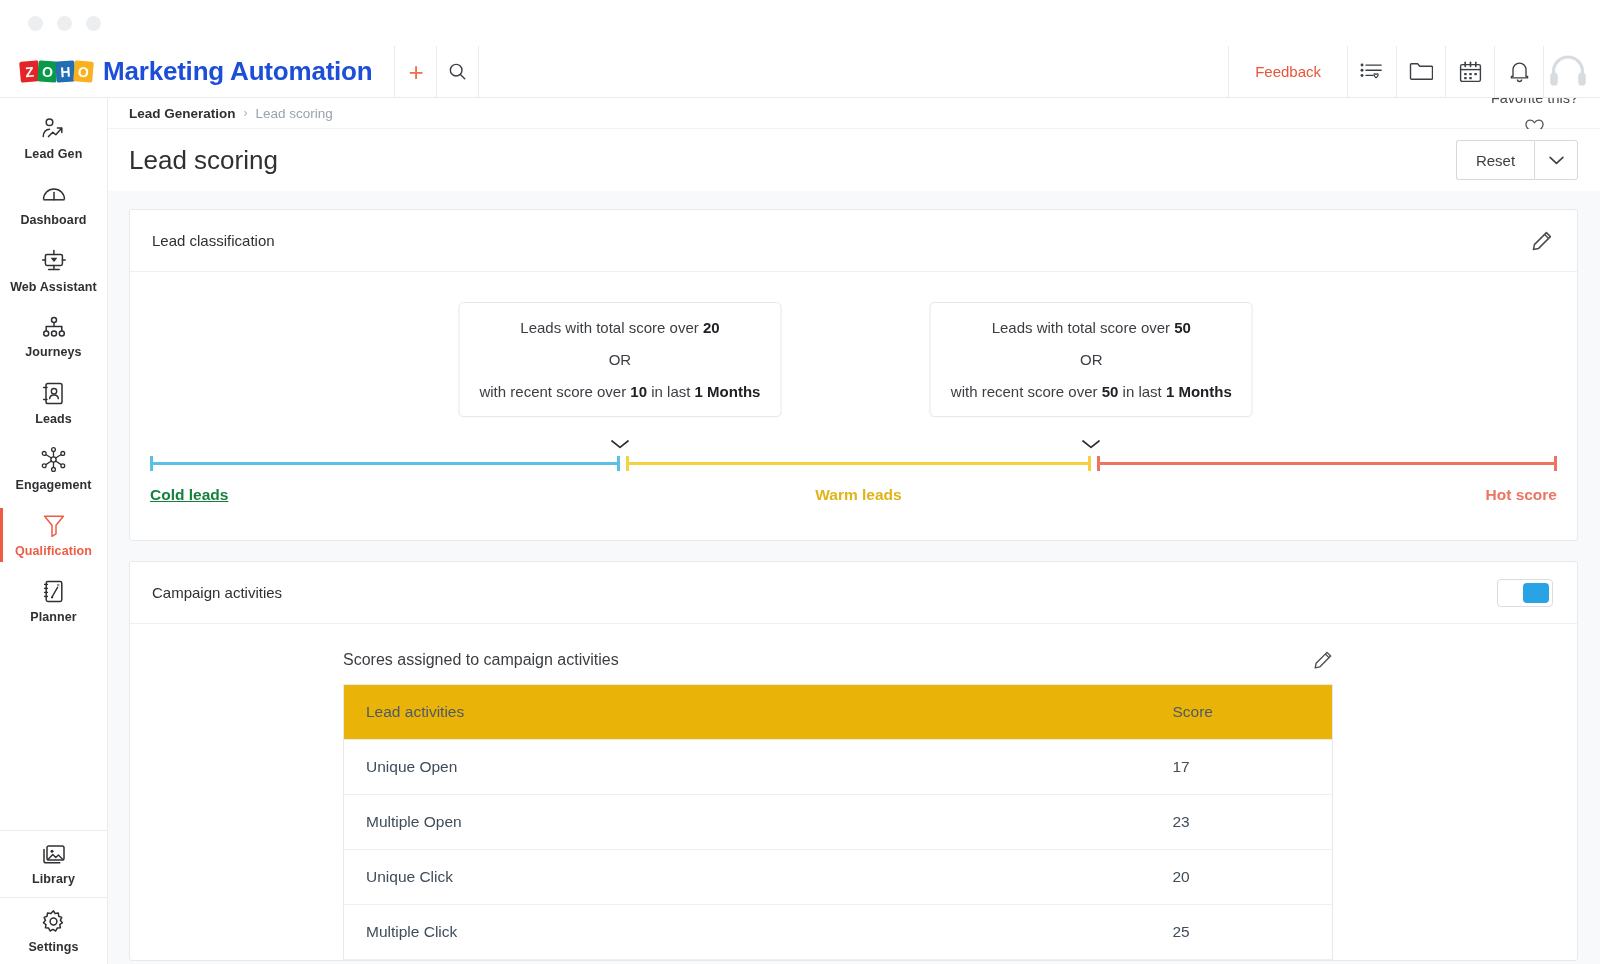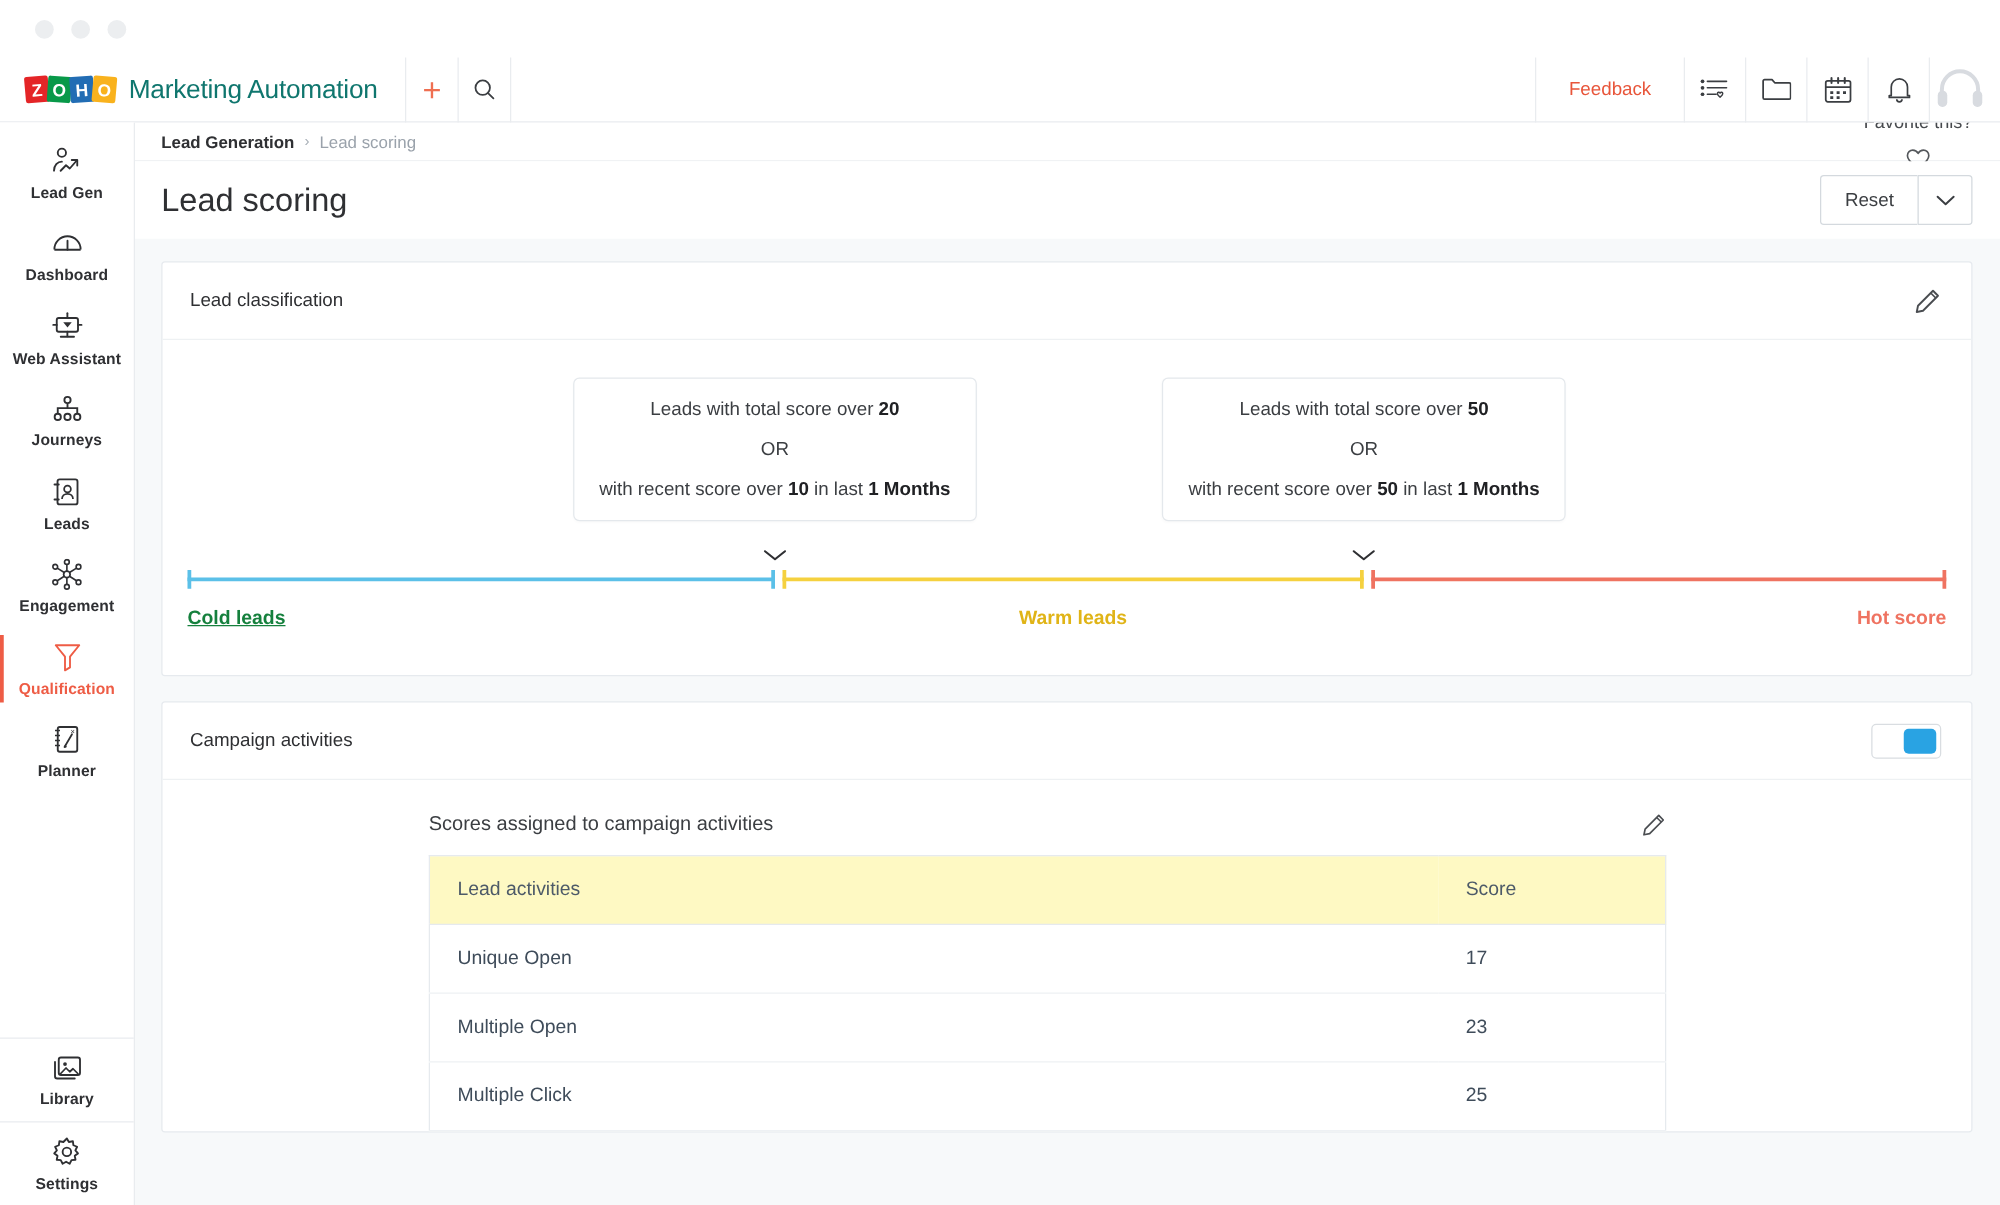--- a/index.html
+++ b/index.html
@@ -34,21 +34,21 @@
     width: 19px; height: 21px;
     display: flex; align-items: center; justify-content: center;
     color: #fff; font-weight: 700; font-size: 14px;
     font-family: "Liberation Sans", sans-serif;
     margin-right: -1px;
   }
   .zt-0 { background: #e42527; transform: rotate(-5deg); border-radius: 2px; }
   .zt-1 { background: #089949; transform: rotate(4deg); border-radius: 2px; }
   .zt-2 { background: #226db4; transform: rotate(-4deg); border-radius: 2px; }
   .zt-3 { background: #f9b21d; transform: rotate(5deg); border-radius: 2px; }
-  .brand-name { font-size: 21px; color: #0f766e; font-weight: 400; letter-spacing: -0.2px; }
+  .brand-name { font-size: 26px; color: #1d4ed8; font-weight: 700; letter-spacing: -0.2px; }
 
   .hdr-divider { width: 1px; height: 52px; background: #e9ecef; }
   .hdr-btn {
     width: 41px; height: 52px;
     display: flex; align-items: center; justify-content: center;
     cursor: pointer;
   }
   .plus-glyph { color: #ef6f51; font-size: 26px; line-height: 1; font-weight: 300; }
 
   .hdr-right {
@@ -221,21 +221,21 @@
   }
   .sub-title { font-size: 16px; color: #3b3e42; }
   .sub-head .head-act { margin-left: auto; cursor: pointer; }
 
   table.act-table {
     width: 990px; border-collapse: collapse;
     border: 1px solid #e6eaee;
     background: #fff;
   }
   table.act-table thead th {
-    background: #fef9c3;
+    background: #eab308;
     text-align: left;
     font-size: 15.5px; font-weight: 400; color: #4d5a68;
     padding: 18px 22px; border-bottom: 1px solid #e6eaee;
   }
   table.act-table tbody td {
     font-size: 15.5px; color: #3f4c5a;
     padding: 18px 22px; border-bottom: 1px solid #eef1f4;
   }
   table.act-table th.col-score, table.act-table td.col-score { width: 182px; }
 
@@ -565,20 +565,24 @@
             <tbody id="act-tbody">
                 <tr>
                   <td>Unique Open</td>
                   <td class="col-score">17</td>
                 </tr>
                 <tr>
                   <td>Multiple Open</td>
                   <td class="col-score">23</td>
                 </tr>
                 <tr>
+                  <td>Unique Click</td>
+                  <td class="col-score">20</td>
+                </tr>
+                <tr>
                   <td>Multiple Click</td>
                   <td class="col-score">25</td>
                 </tr>
               </tbody>
           </table>
         </div>
       </section>
 
     </div>
   </main>

